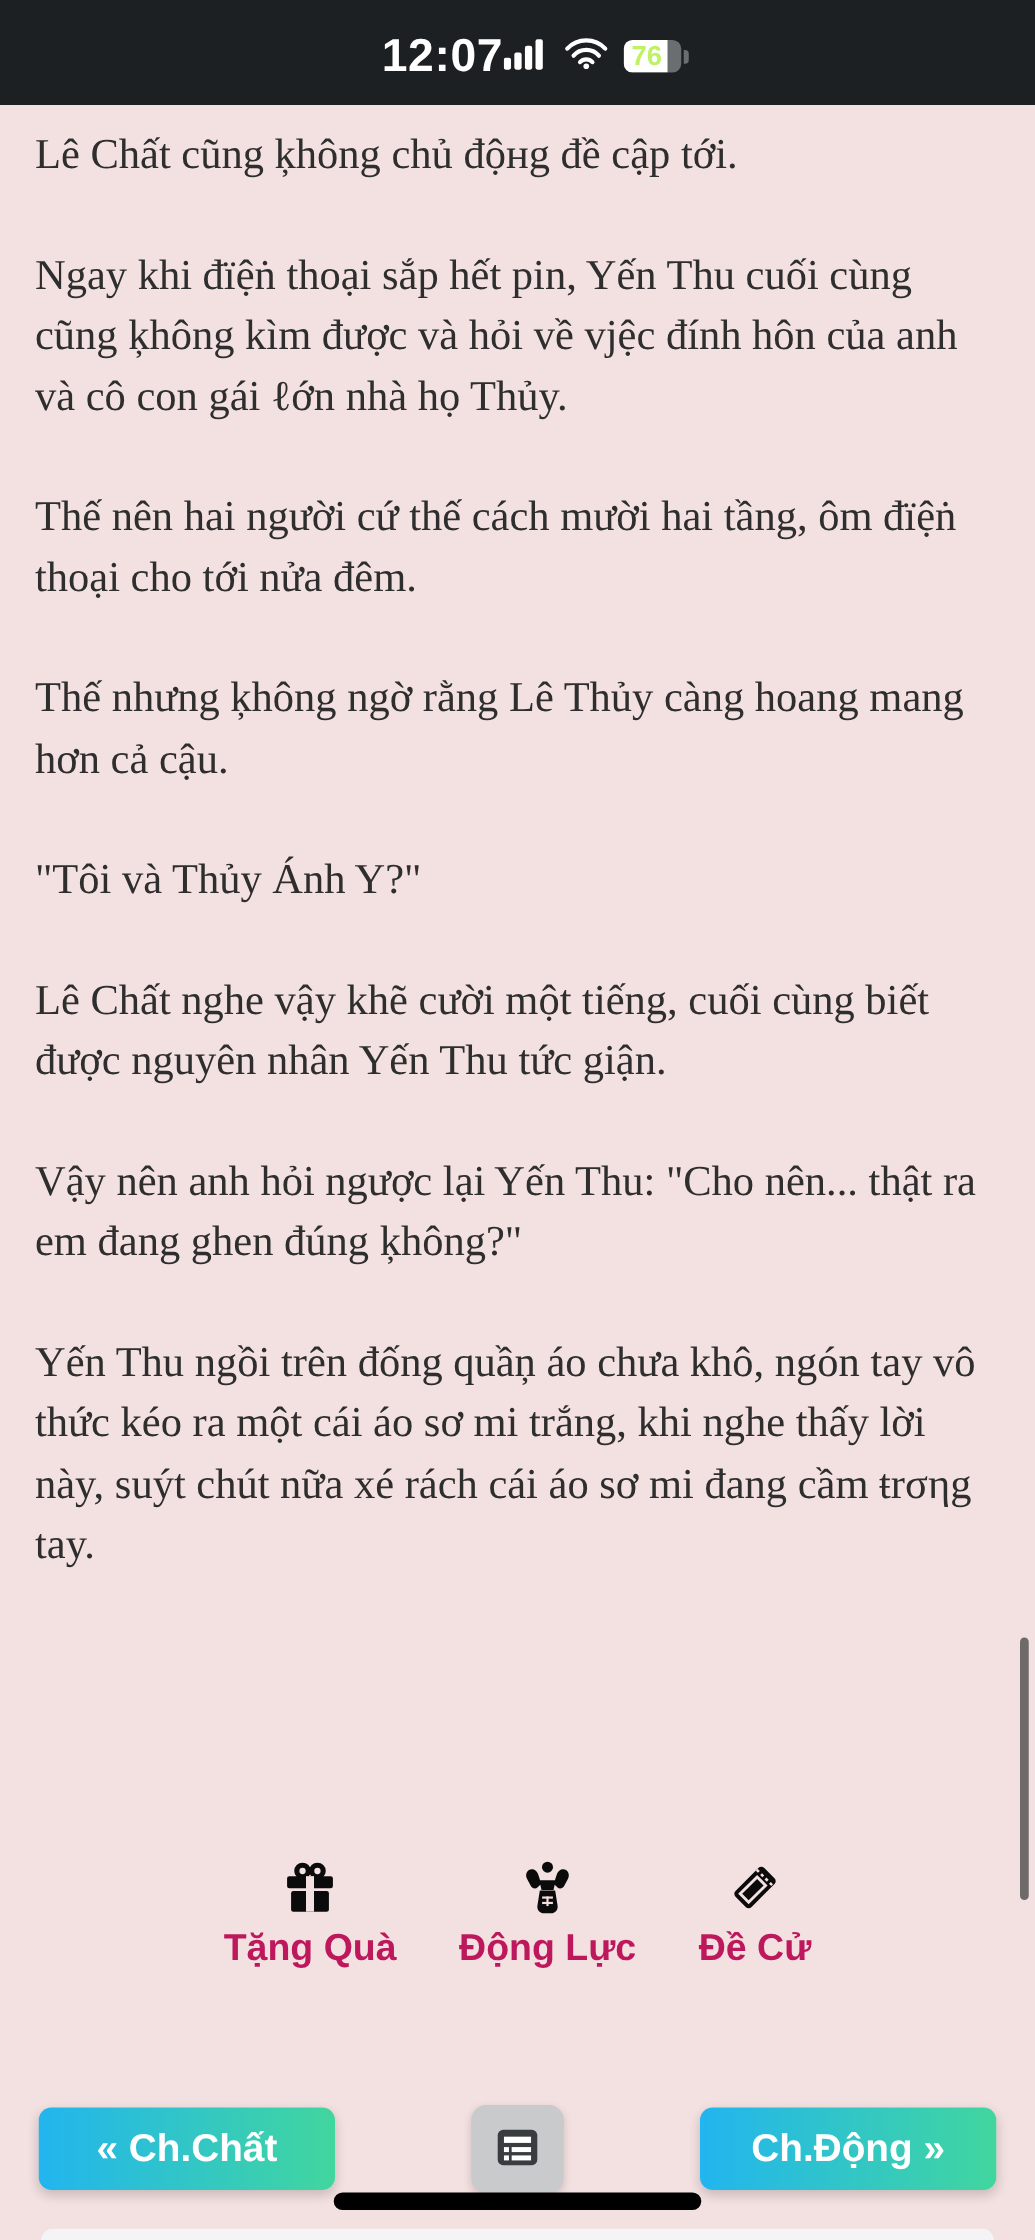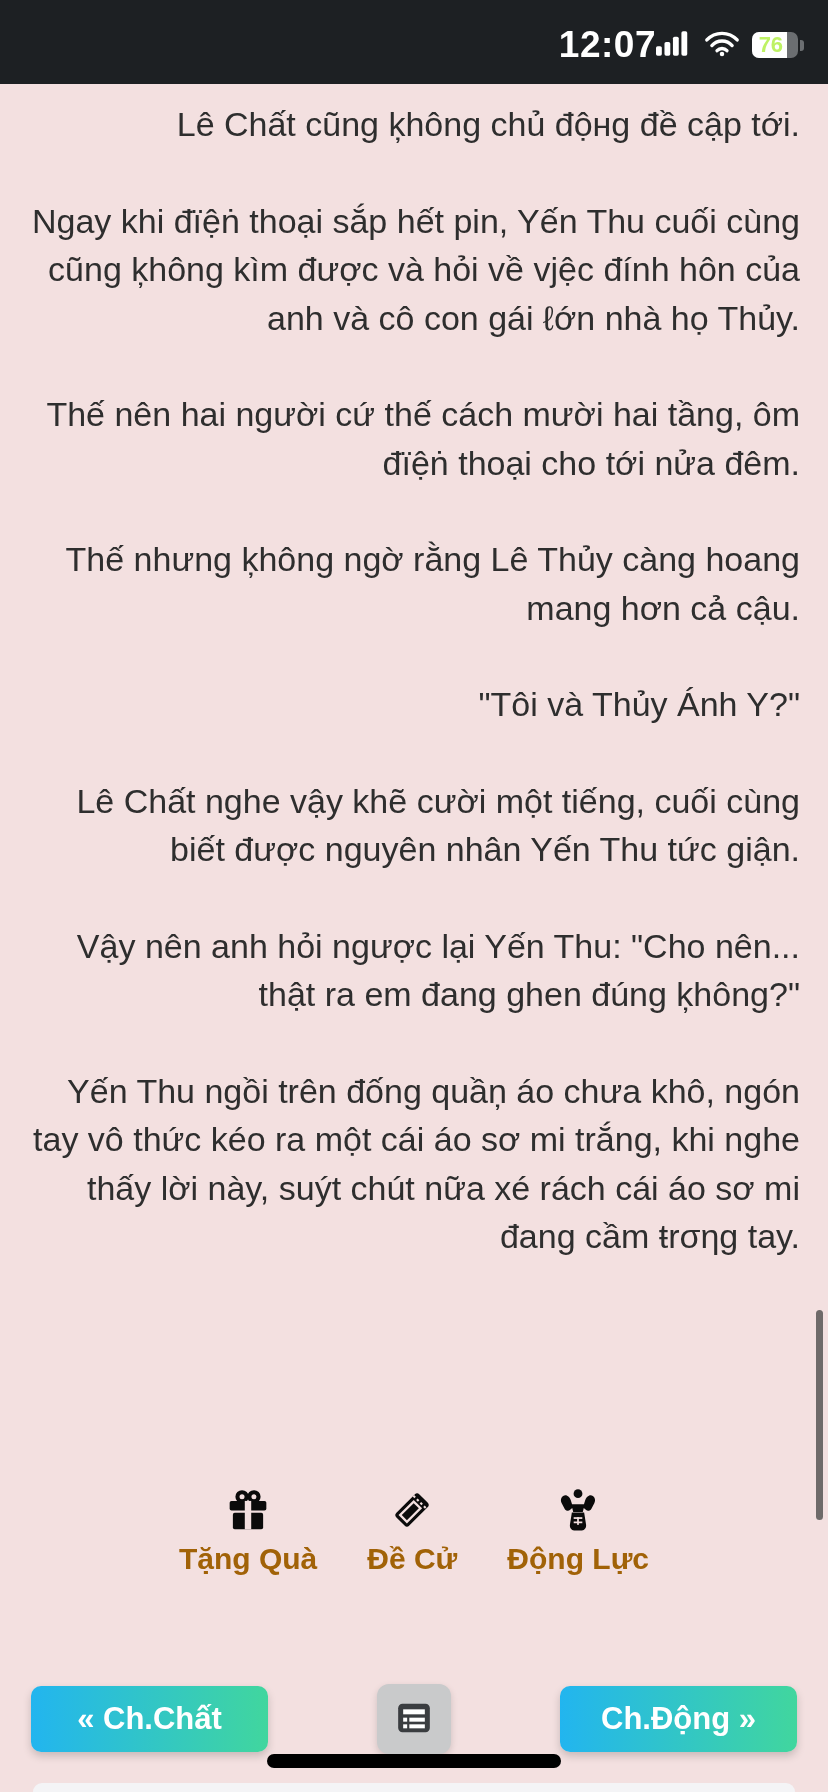--- a/index.html
+++ b/index.html
@@ -16,21 +16,21 @@
     background: var(--bg, #f3e0e0);
     overflow: hidden;
   }
 
   
   .status-bar {
     height: 84px;
     background: var(--status-bar-bg, #1d2023);
     display: flex;
     align-items: center;
-    justify-content: flex-end;
+    justify-content: center;
     padding: 6px 24px 0 52px;
     color: #fff;
   }
   .status-time {
     font-size: 37px;
     font-weight: 700;
     letter-spacing: 0.5px;
   }
   .status-icons {
     display: flex;
@@ -58,26 +58,25 @@
   .battery-cap {
     width: 4px; height: 11px;
     margin-left: 2px;
     background: #6b6e71;
     border-radius: 0 3px 3px 0;
   }
 
   
   .content { padding: 16px 28px 0 28px; }
   .content p {
-    font-family: Liberation Sans, sans-serif;
+    font-family: Liberation Serif, serif;
     font-size: 34px;
     line-height: 48.5px;
     color: var(--text, #2e2e2e);
     margin: 0 0 48px 0;
-    text-align: right;
   }
 
   
   .actions {
     margin-top: 226px;
     display: flex;
     justify-content: center;
     align-items: flex-end;
     gap: 50px;
   }
@@ -85,21 +84,21 @@
     display: flex;
     flex-direction: column;
     align-items: center;
     gap: 9px;
     cursor: pointer;
   }
   .action .icon { height: 46px; display: flex; align-items: flex-end; }
   .action-label {
     font-size: 30px;
     font-weight: 600;
-    color: #a16207;
+    color: #be185d;
     white-space: nowrap;
   }
   .bg-fill { fill: var(--bg, #f3e0e0); }
   .bg-stroke { stroke: var(--bg, #f3e0e0); }
 
   
   .nav {
     position: absolute;
     top: 1684px; left: 31px; right: 31px;
     height: 70px;
@@ -210,42 +209,42 @@
             <rect x="7.5" y="26" width="33" height="18" rx="2" fill="#0b0b0b"></rect>
             <rect x="20.5" y="13" width="7" height="31" class="bg-fill"></rect>
           </svg>
         </span>
         <span class="action-label">Tặng Quà</span>
       </div>
 
       <div class="action">
         <span class="icon">
           <svg width="46" height="46" viewBox="0 0 48 48">
-            <g transform="rotate(-45 24 24)">
-              <rect x="7" y="14.5" width="34" height="19" rx="3.5" fill="#0b0b0b"></rect>
-              <rect x="11.5" y="19" width="20" height="10" fill="none" class="bg-stroke" stroke-width="2.4"></rect>
-              <line x1="35.5" y1="14.5" x2="35.5" y2="33.5" class="bg-stroke" stroke-width="2.2" stroke-dasharray="2.6 2.6"></line>
-            </g>
-          </svg>
-        </span>
-        <span class="action-label">Đề Cử</span>
-      </div>
-
-      <div class="action">
-        <span class="icon">
-          <svg width="46" height="46" viewBox="0 0 48 48">
             <circle cx="24" cy="7" r="4.6" fill="#0b0b0b"></circle>
             <path fill="#0b0b0b" d="M7 17c-2.6-5 1.4-9.6 5.6-8 2 .8 3.2 2.6 3.8 4.6l1.4 4.4h12.4l1.4-4.4c.6-2 1.8-3.8 3.8-4.6 4.2-1.6 8.2 3 5.6 8l-3 5.6c-1.4 2.6-4.2 2.8-5.8 1.2l-2.2-2-1 4.2H19l-1-4.2-2.2 2c-1.6 1.6-4.4 1.4-5.8-1.2L7 17z"></path>
             <path fill="#0b0b0b" d="M17.6 26.5h12.8l2 12.5c.6 4-2.2 6.5-5.4 6.5h-6c-3.2 0-6-2.5-5.4-6.5l2-12.5z"></path>
             <rect x="19.5" y="31.5" width="9" height="1.8" class="bg-fill"></rect>
             <rect x="19.5" y="36" width="9" height="1.8" class="bg-fill"></rect>
             <rect x="23.1" y="31.5" width="1.8" height="8" class="bg-fill"></rect>
           </svg>
         </span>
         <span class="action-label">Động Lực</span>
+      </div>
+
+      <div class="action">
+        <span class="icon">
+          <svg width="46" height="46" viewBox="0 0 48 48">
+            <g transform="rotate(-45 24 24)">
+              <rect x="7" y="14.5" width="34" height="19" rx="3.5" fill="#0b0b0b"></rect>
+              <rect x="11.5" y="19" width="20" height="10" fill="none" class="bg-stroke" stroke-width="2.4"></rect>
+              <line x1="35.5" y1="14.5" x2="35.5" y2="33.5" class="bg-stroke" stroke-width="2.2" stroke-dasharray="2.6 2.6"></line>
+            </g>
+          </svg>
+        </span>
+        <span class="action-label">Đề Cử</span>
       </div>
 
     </div>
   </main>
 
   <nav class="nav">
     <button class="nav-btn">« Ch.Chất</button>
     <button class="menu-btn">
       <span>
         <svg width="40" height="40" viewBox="0 0 24 24">

